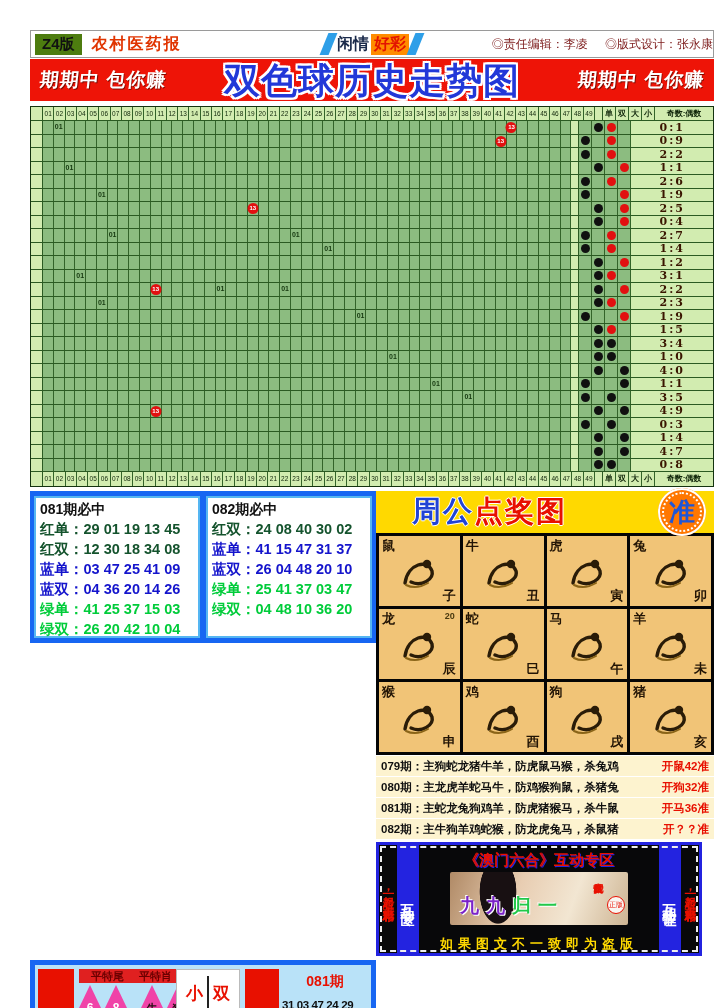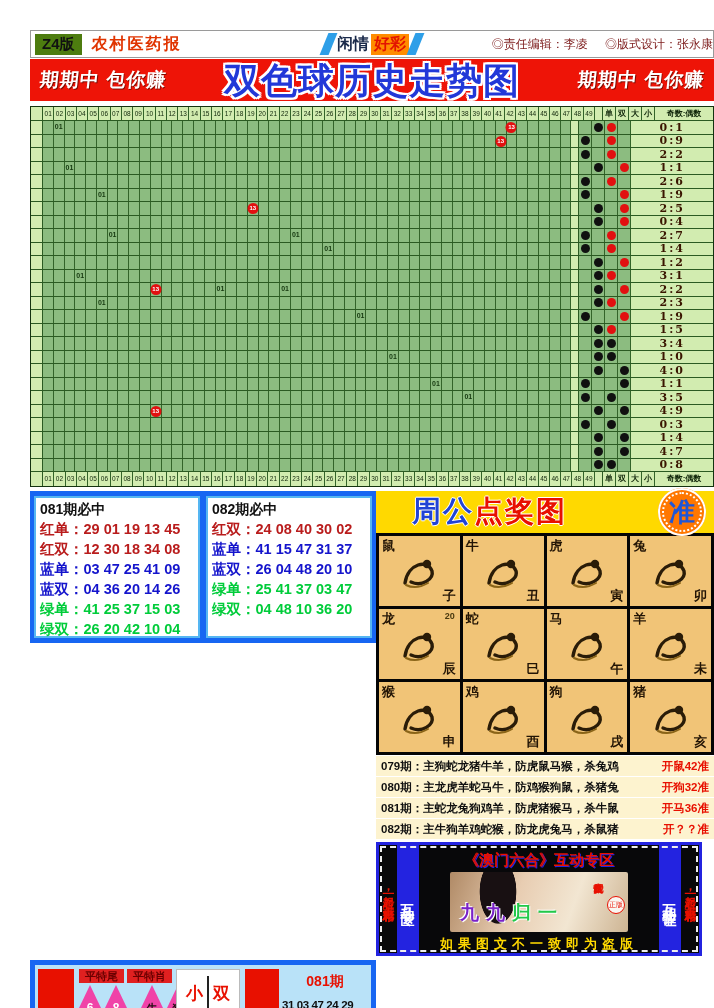--- a/index.html
+++ b/index.html
@@ -46,21 +46,21 @@
   .mk{position:absolute;left:0;right:0;top:0;font-size:7px;font-weight:bold;color:#15380e;line-height:12px;text-align:center;}
   .mk.red{width:11px;height:11px;left:50%;transform:translateX(-50%);top:1px;background:#e21010;border-radius:50%;
           color:#fff;font-size:6px;line-height:11px;}
 
   
   .mid{display:flex;margin-top:4px;}
   .pred-panel{width:346px;background:#1766f2;padding:5px 4px;display:flex;gap:6px;align-items:flex-start;height:152px;}
   .pred-box{background:#fff;border:2px solid #55b6f2;flex:1;padding:1px 4px;height:142px;}
   .pred-title{font-weight:bold;font-size:14px;color:#101010;line-height:20px;}
   .pred-line{font-size:14.5px;font-weight:bold;line-height:20px;white-space:nowrap;letter-spacing:0;}
-  .c-red{color:#b91c1c;} .c-blue{color:#1414cc;} .c-green{color:#00cc3a;}
+  .c-red{color:#14532d;} .c-blue{color:#1414cc;} .c-green{color:#00cc3a;}
 
   .right-col{width:338px;}
   .zg-head{height:42px;background:#ffd900;position:relative;display:flex;align-items:center;}
   .zg-title{font-size:29px;font-weight:bold;font-family:"DejaVu Serif",serif;margin-left:36px;letter-spacing:2px;white-space:nowrap;
             text-shadow:-1px 0 0 #fff,1px 0 0 #fff,0 -1px 0 #fff,0 1px 0 #fff;}
   .t-blue{color:#2244d4;} .t-red{color:#e81000;}
   .stamp{position:absolute;right:8px;top:-3px;width:48px;height:48px;background:#ff7700;border-radius:50%;
          display:flex;align-items:center;justify-content:center;box-shadow:0 0 0 2px #fff inset;}
   .stamp-inner{width:40px;height:40px;border-radius:50%;border:2px dotted #fff;display:flex;align-items:center;justify-content:center;
                color:#1d56d8;font-size:26px;font-weight:bold;font-family:"DejaVu Serif",serif;}
@@ -88,28 +88,28 @@
            background:linear-gradient(110deg,#b08a66 0%,#e8cdb2 38%,#f2e6d2 68%,#cdb493 100%);}
   .m-photo:before{content:"";position:absolute;left:26px;top:-6px;width:44px;height:64px;
                   background:radial-gradient(ellipse at 50% 40%,#181012 58%,rgba(0,0,0,0) 60%);}
   .m-photo-text{position:absolute;left:10px;bottom:6px;font-size:19px;font-weight:bold;letter-spacing:7px;white-space:nowrap;
                 text-shadow:1px 1px 0 #fff,-1px -1px 0 #fff;}
   .m-photo-text .p1{color:#7a22c8;} .m-photo-text .p2{color:#22c84a;}
   .m-vert{position:absolute;right:24px;top:3px;writing-mode:vertical-rl;text-orientation:upright;color:#e81000;
           font-size:10px;font-weight:bold;line-height:12px;}
   .m-badge{position:absolute;right:3px;top:24px;width:18px;height:18px;border-radius:50%;border:1px solid #e81000;
            color:#e81000;font-size:7px;display:flex;align-items:center;justify-content:center;background:rgba(255,255,255,.85);}
-  .m-bottom{color:#ffd900;font-weight:bold;font-size:13px;letter-spacing:5px;margin-top:3px;white-space:nowrap;}
+  .m-bottom{color:#ffd900;font-weight:bold;font-size:13px;letter-spacing:5px;margin-top:10px;white-space:nowrap;}
 
   
   .seven{width:346px;height:310px;background:#b9e2f8;border:5px solid #1766f2;display:flex;padding:4px 3px;margin-top:4px;}
   .s-title{width:36px;background:#e81000;color:#fff;writing-mode:vertical-rl;text-orientation:upright;
            font-size:23px;font-weight:bold;display:flex;align-items:center;justify-content:center;letter-spacing:3px;margin-right:5px;}
   .s-main{position:relative;flex:1;}
-  .s-tag{position:absolute;top:0;background:#e02020;color:#6b0000;font-weight:bold;font-size:11px;padding:0 6px;line-height:14px;}
+  .s-tag{position:absolute;top:0;background:#e02020;color:#6b0000;font-weight:bold;font-size:11px;padding:0 12px;line-height:14px;}
   .dia{position:absolute;width:22px;height:46px;background:#f043a8;clip-path:polygon(50% 0,100% 50%,50% 100%,0 50%);
        display:flex;align-items:center;justify-content:center;font-weight:bold;font-size:12px;}
   .dia.num{color:#fff;} .dia.zo{color:#201010;font-size:11px;}
   .s-white{position:absolute;right:2px;top:0;width:64px;height:132px;background:#fff;border:1px solid #bbb;text-align:center;padding-top:4px;}
   .sw-split{font-size:17px;font-weight:bold;color:#e81000;display:flex;justify-content:center;align-items:center;height:38px;}
   .sw-bar{width:2px;height:34px;background:#222;margin:0 4px;}
   .tail-banner{width:34px;background:#e81000;color:#fff;writing-mode:vertical-rl;text-orientation:upright;
                font-size:21px;font-weight:bold;display:flex;align-items:center;justify-content:center;margin:0 3px;}
   .tail-list{width:86px;padding-top:4px;}
   .tl-title{color:#e81000;font-size:14px;font-weight:bold;text-align:center;}

